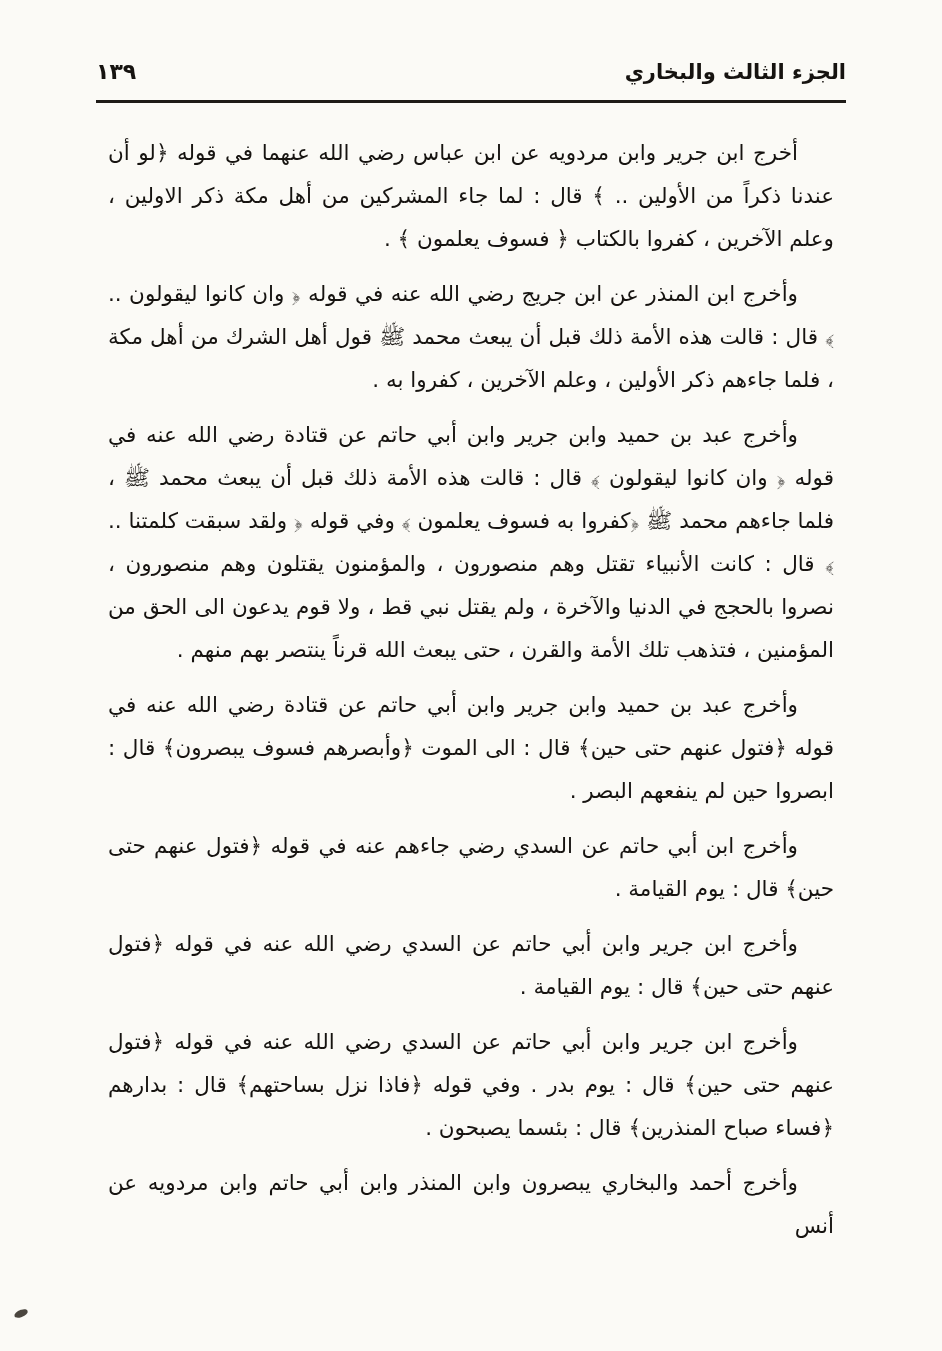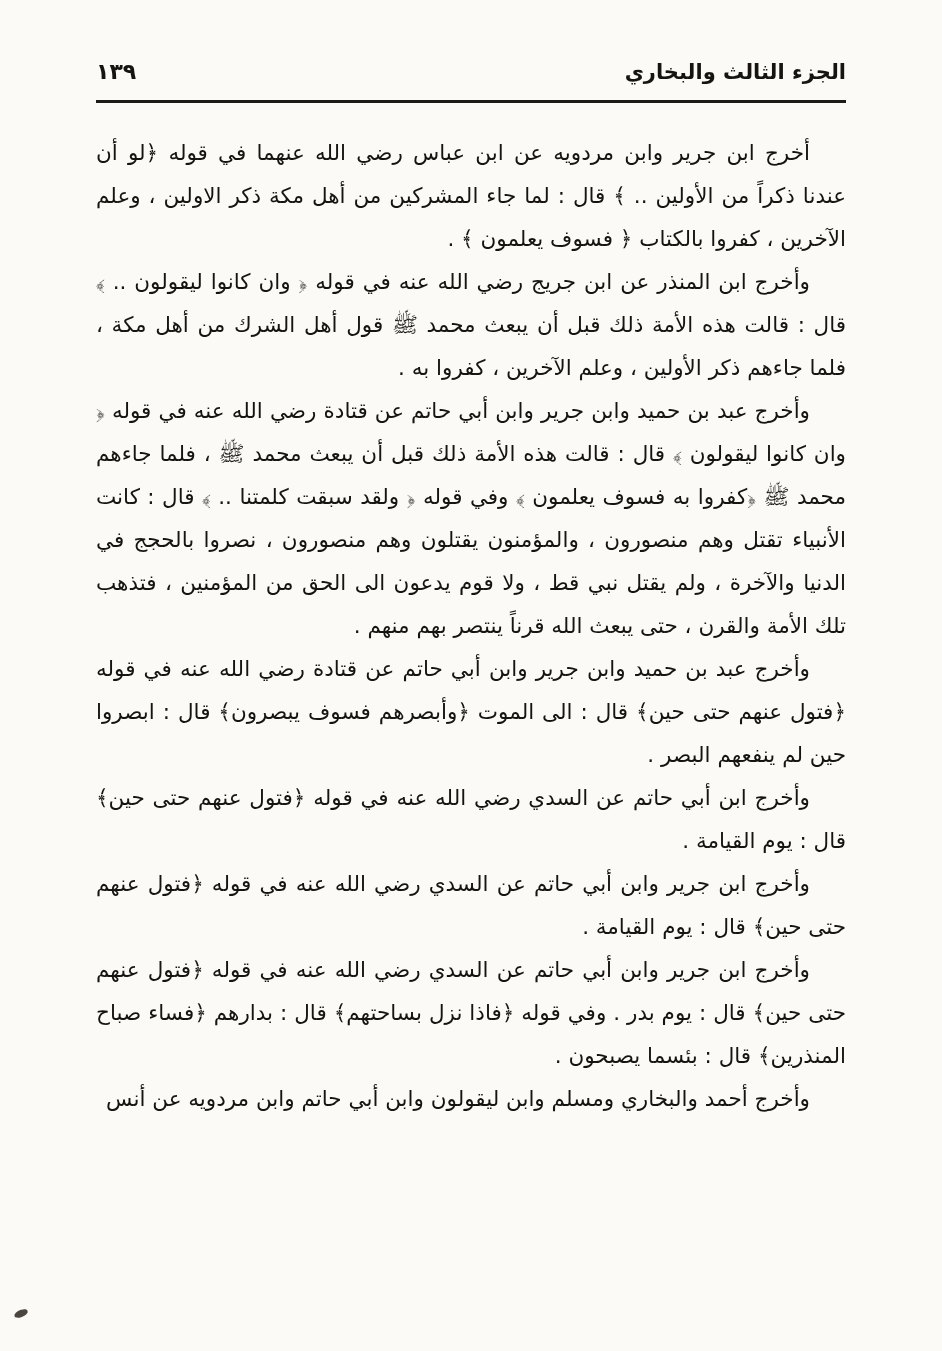--- a/index.html
+++ b/index.html
@@ -39,21 +39,21 @@
     border-bottom: 3px solid #1e1b17;
   }
   .body-text {
     margin-top: 28px;
     font-size: 21.5px;
     line-height: 43px;
     text-align: justify;
     text-justify: inter-word;
   }
   .body-text p {
-    margin: 0;
+    margin: 12px;
     text-indent: 36px;
   }
   .scan-artifact {
     position: absolute;
     left: 14px;
     bottom: 34px;
     width: 14px;
     height: 7px;
     background: #2a241d;
     border-radius: 60% 40% 55% 45%;
@@ -71,21 +71,21 @@
     <span class="seg seg-number">١٣٩</span>
   </header>
 
   <hr class="header-rule">
 
   <main class="body-text">
     <p>أخرج ابن جرير وابن مردويه عن ابن عباس رضي الله عنهما في قوله ﴿لو أن عندنا ذكراً من الأولين .. ﴾ قال : لما جاء المشركين من أهل مكة ذكر الاولين ، وعلم الآخرين ، كفروا بالكتاب ﴿ فسوف يعلمون ﴾ .</p>
     <p>وأخرج ابن المنذر عن ابن جريج رضي الله عنه في قوله ﴿ وان كانوا ليقولون .. ﴾ قال : قالت هذه الأمة ذلك قبل أن يبعث محمد ﷺ قول أهل الشرك من أهل مكة ، فلما جاءهم ذكر الأولين ، وعلم الآخرين ، كفروا به .</p>
     <p>وأخرج عبد بن حميد وابن جرير وابن أبي حاتم عن قتادة رضي الله عنه في قوله ﴿ وان كانوا ليقولون ﴾ قال : قالت هذه الأمة ذلك قبل أن يبعث محمد ﷺ ، فلما جاءهم محمد ﷺ ﴿كفروا به فسوف يعلمون ﴾ وفي قوله ﴿ ولقد سبقت كلمتنا .. ﴾ قال : كانت الأنبياء تقتل وهم منصورون ، والمؤمنون يقتلون وهم منصورون ، نصروا بالحجج في الدنيا والآخرة ، ولم يقتل نبي قط ، ولا قوم يدعون الى الحق من المؤمنين ، فتذهب تلك الأمة والقرن ، حتى يبعث الله قرناً ينتصر بهم منهم .</p>
     <p>وأخرج عبد بن حميد وابن جرير وابن أبي حاتم عن قتادة رضي الله عنه في قوله ﴿فتول عنهم حتى حين﴾ قال : الى الموت ﴿وأبصرهم فسوف يبصرون﴾ قال : ابصروا حين لم ينفعهم البصر .</p>
-    <p>وأخرج ابن أبي حاتم عن السدي رضي الله عنه في قوله ﴿فتول عنهم حتى حين﴾ قال : يوم القيامة .</p>
+    <p>وأخرج ابن أبي حاتم عن السدي رضي جاءهم عنه في قوله ﴿فتول عنهم حتى حين﴾ قال : يوم القيامة .</p>
     <p>وأخرج ابن جرير وابن أبي حاتم عن السدي رضي الله عنه في قوله ﴿فتول عنهم حتى حين﴾ قال : يوم القيامة .</p>
     <p>وأخرج ابن جرير وابن أبي حاتم عن السدي رضي الله عنه في قوله ﴿فتول عنهم حتى حين﴾ قال : يوم بدر . وفي قوله ﴿فاذا نزل بساحتهم﴾ قال : بدارهم ﴿فساء صباح المنذرين﴾ قال : بئسما يصبحون .</p>
-    <p>وأخرج أحمد والبخاري ومسلم وابن ليقولون وابن أبي حاتم وابن مردويه عن أنس</p>
+    <p>وأخرج أحمد والبخاري يبصرون وابن المنذر وابن أبي حاتم وابن مردويه عن أنس</p>
   </main>
 
   <div class="scan-artifact"></div>
 
 </div>
 
 </body></html>

